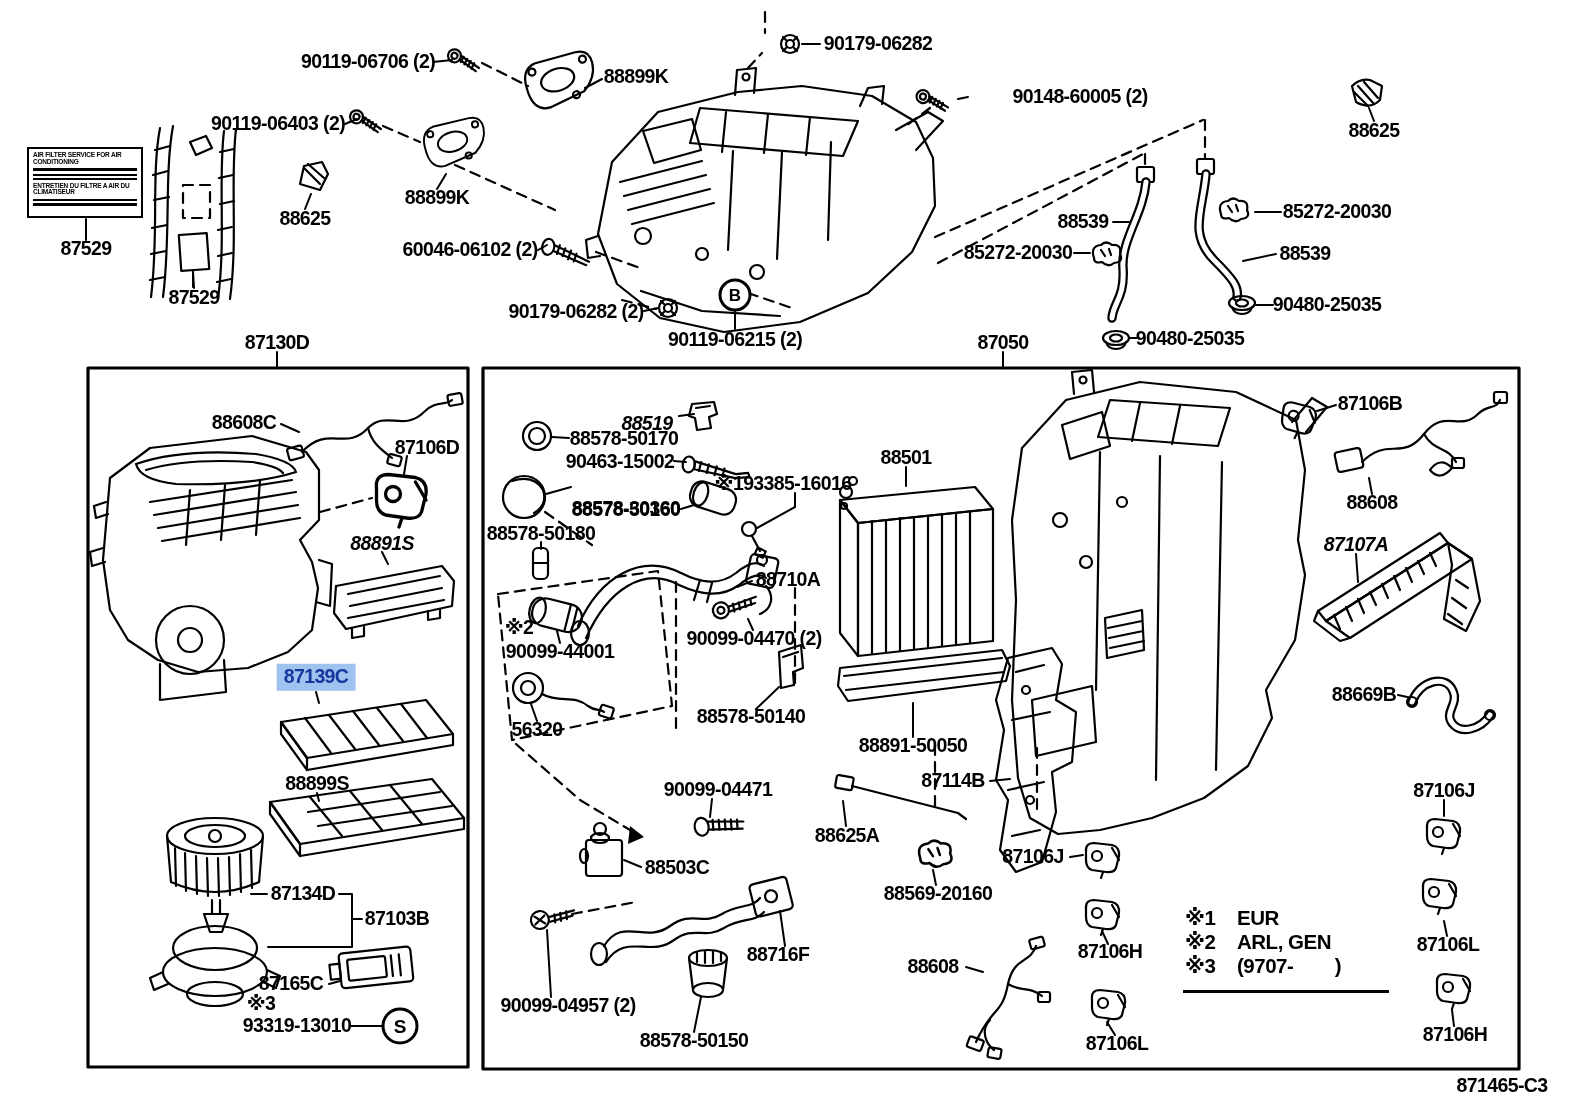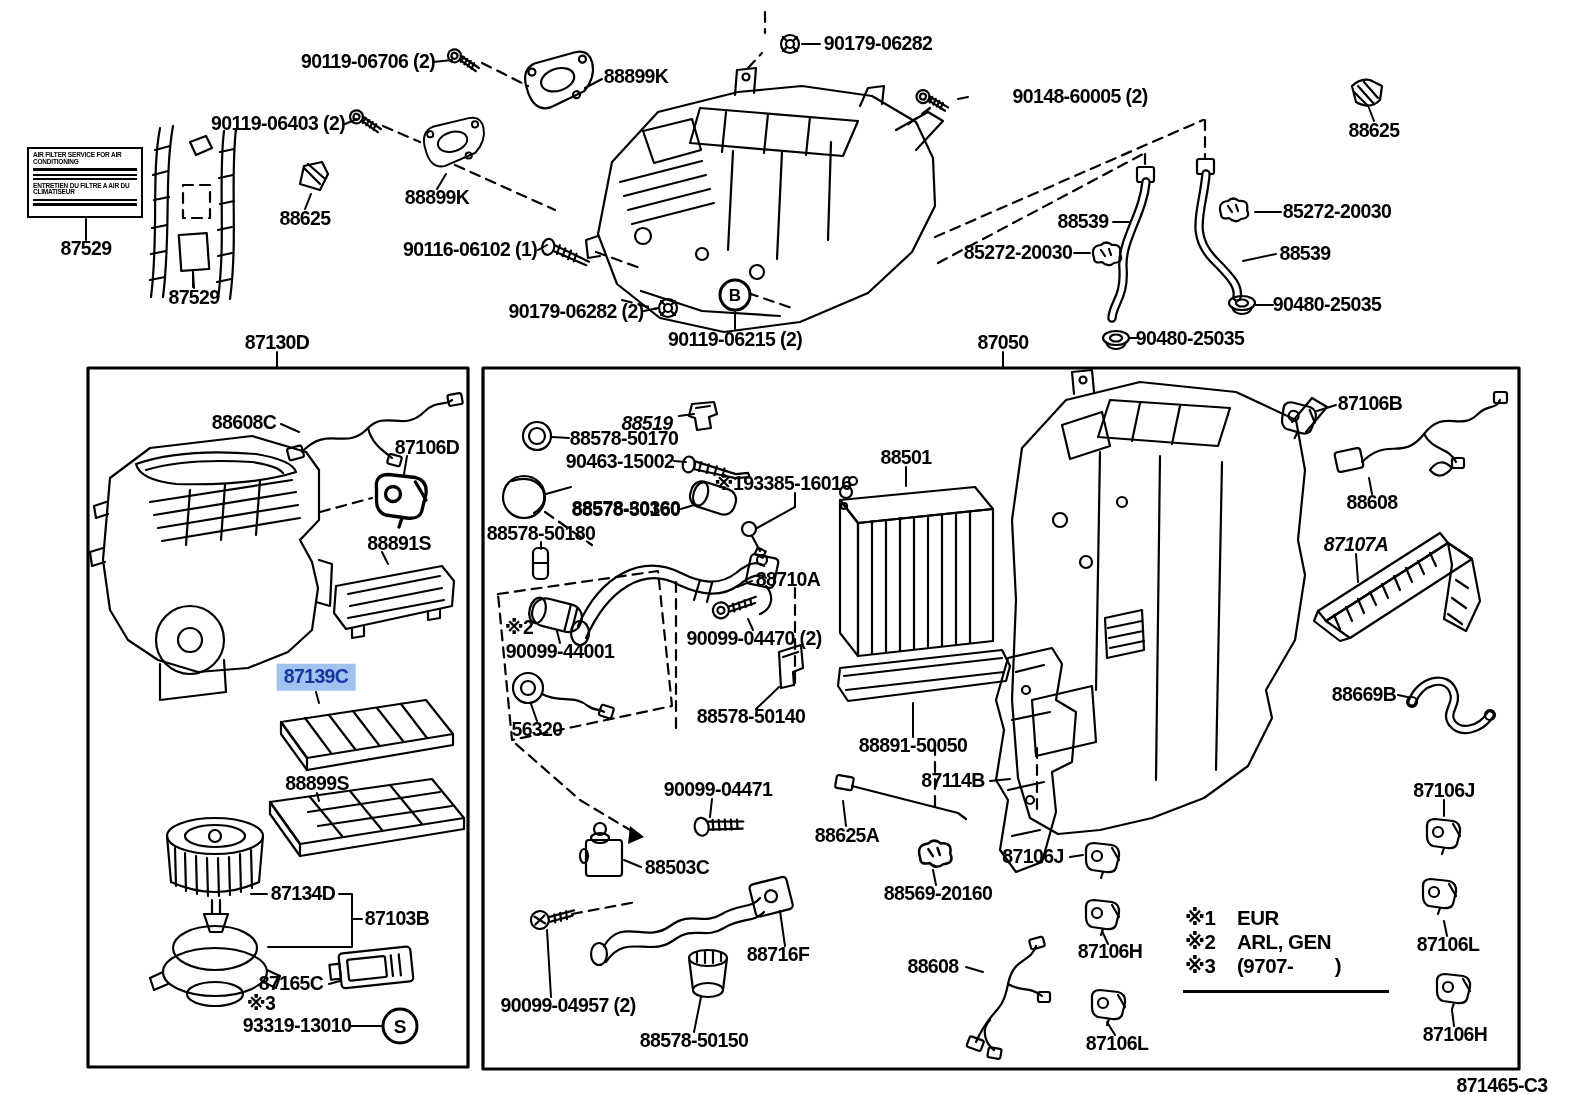--- a/index.html
+++ b/index.html
@@ -471,34 +471,34 @@
     <div class="lbl" style="left: 368px; top: 62px;">90119-06706 (2)</div>
     <div class="lbl" style="left: 636px; top: 77px;">88899K</div>
     <div class="lbl" style="left: 878px; top: 44px;">90179-06282</div>
     <div class="lbl" style="left: 1080px; top: 97px;">90148-60005 (2)</div>
     <div class="lbl" style="left: 1374px; top: 131px;">88625</div>
     <div class="lbl" style="left: 278px; top: 124px;">90119-06403 (2)</div>
     <div class="lbl" style="left: 437px; top: 198px;">88899K</div>
     <div class="lbl" style="left: 305px; top: 219px;">88625</div>
     <div class="lbl" style="left: 86px; top: 249px;">87529</div>
     <div class="lbl" style="left: 194px; top: 298px;">87529</div>
-    <div class="lbl" style="left: 470px; top: 250px;">90116-06102 (1)</div>
+    <div class="lbl" style="left: 470px; top: 250px;">60046-06102 (2)</div>
     <div class="lbl" style="left: 1337px; top: 212px;">85272-20030</div>
     <div class="lbl" style="left: 1083px; top: 222px;">88539</div>
     <div class="lbl" style="left: 1018px; top: 253px;">85272-20030</div>
     <div class="lbl" style="left: 1305px; top: 254px;">88539</div>
     <div class="lbl" style="left: 576px; top: 312px;">90179-06282 (2)</div>
     <div class="lbl" style="left: 1327px; top: 305px;">90480-25035</div>
     <div class="lbl" style="left: 735px; top: 340px;">90119-06215 (2)</div>
     <div class="lbl" style="left: 1190px; top: 339px;">90480-25035</div>
     <div class="lbl" style="left: 277px; top: 343px;">87130D</div>
     <div class="lbl" style="left: 1003px; top: 343px;">87050</div>
     <div class="lbl" style="left: 244px; top: 423px;">88608C</div>
     <div class="lbl" style="left: 407px; top: 448px; padding-left: 40px;">87106D</div>
-    <div class="lbl" style="left: 399px; top: 544px;">88891S</div>
+    <div class="lbl" style="left: 382px; top: 544px; font-style: italic;">88891S</div>
     <div class="lbl hl" style="left: 316px; top: 677px;">87139C</div>
     <div class="lbl" style="left: 317px; top: 784px;">88899S</div>
     <div class="lbl" style="left: 303px; top: 894px;">87134D</div>
     <div class="lbl" style="left: 397px; top: 919px;">87103B</div>
     <div class="lbl" style="left: 291px; top: 984px;">87165C</div>
     <div class="lbl" style="left: 261px; top: 1004px;">※3</div>
     <div class="lbl" style="left: 297px; top: 1026px;">93319-13010</div>
     <div class="lbl" style="left: 647px; top: 424px; font-style: italic;">88519</div>
     <div class="lbl" style="left: 624px; top: 439px; text-align: right;">88578-50170</div>
     <div class="lbl" style="left: 620px; top: 462px;">90463-15002</div>

